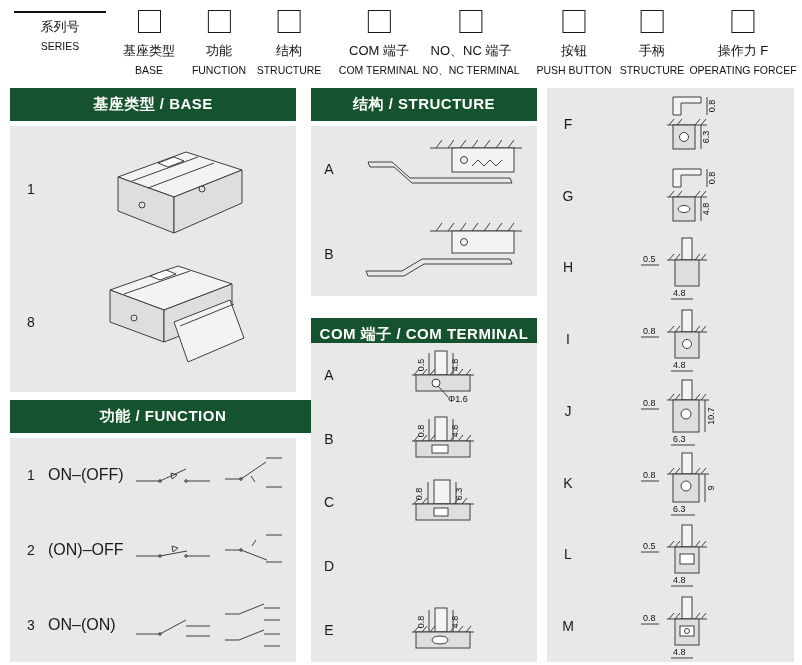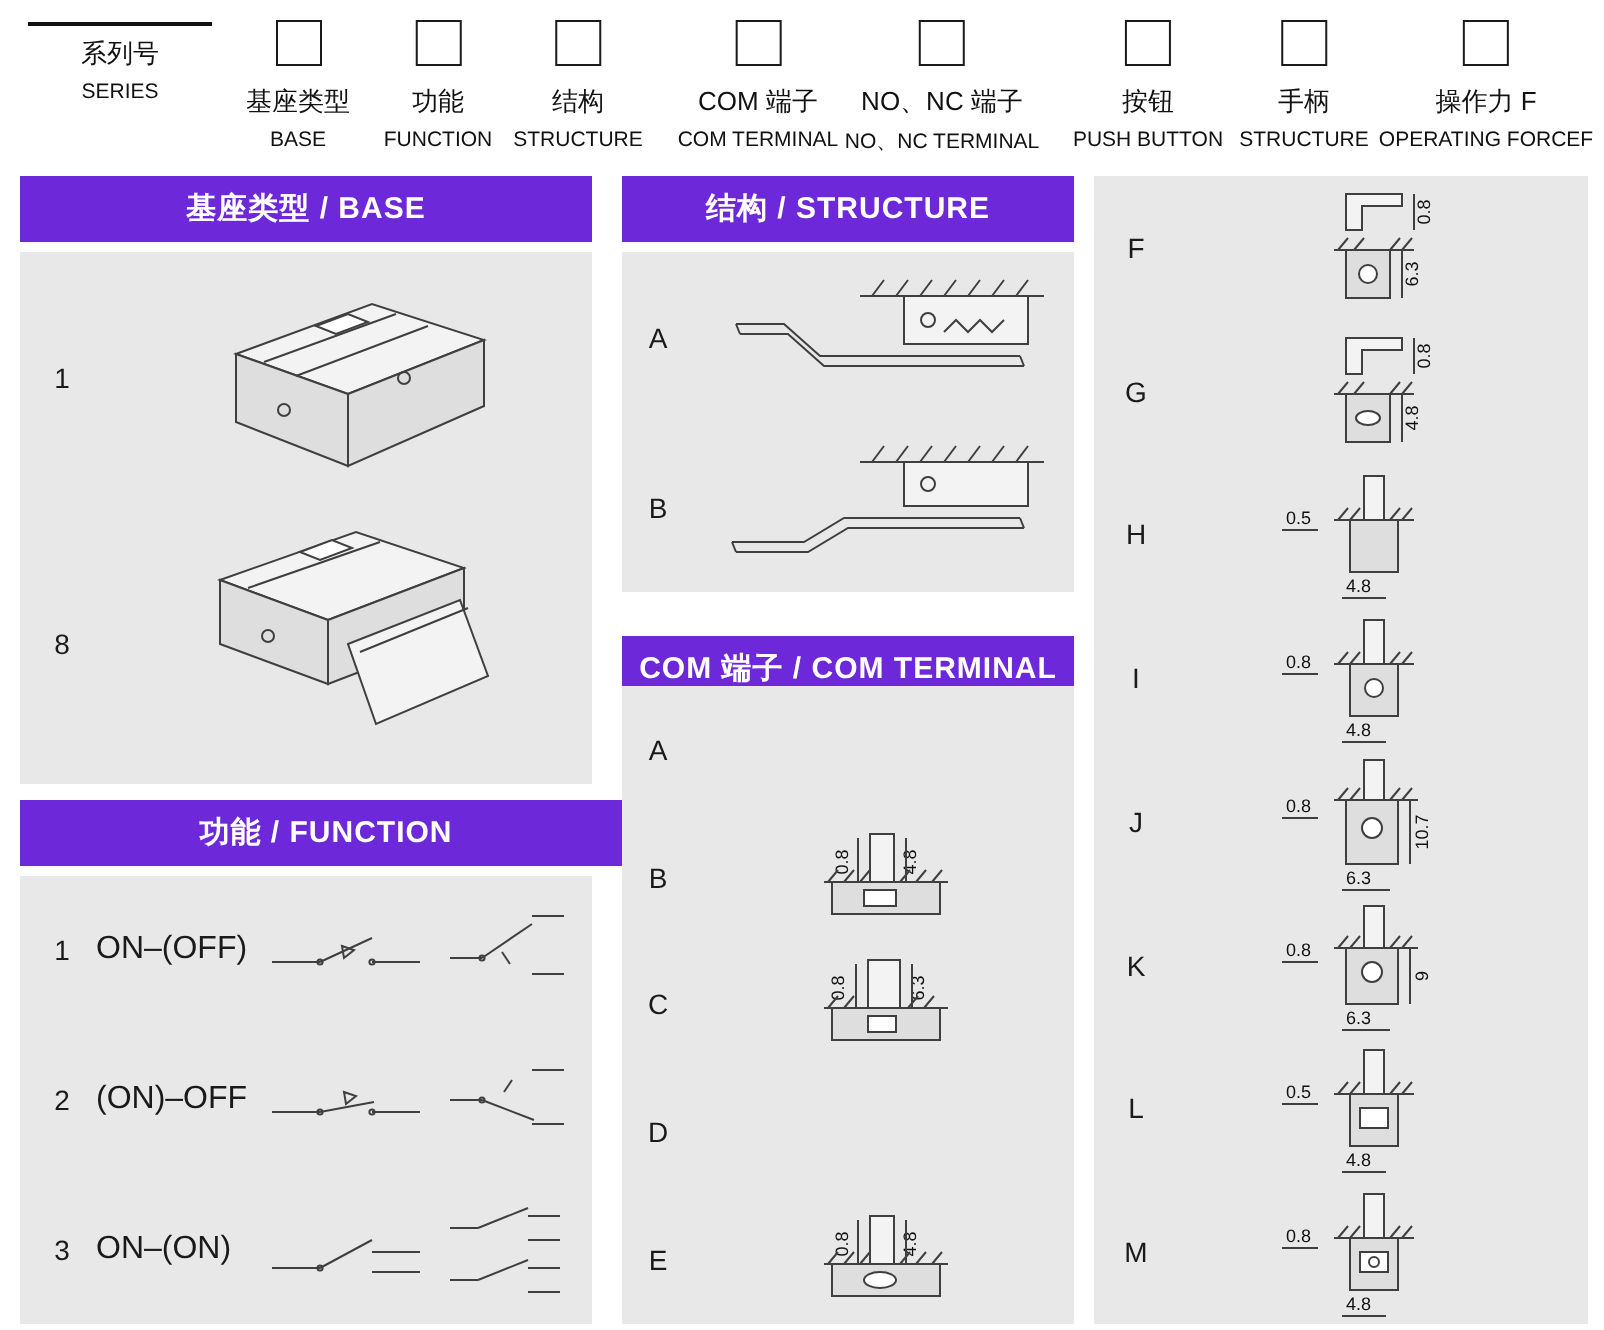--- a/index.html
+++ b/index.html
@@ -9,21 +9,21 @@
   }
   
   .series-block{position:absolute;left:14px;top:8px;width:92px;text-align:center}
   .series-code{font-size:23px;font-weight:bold;letter-spacing:.5px;text-align:left}
   .series-line{width:92px;height:2px;background:#111;margin:3px 0 5px}
   .hfield{position:absolute;top:10px;transform:translateX(-50%);text-align:center;white-space:nowrap}
   .checkbox{width:21px;height:21px;border:1.5px solid #1a1a1a;background:#fff;margin:0 auto 9px}
   .zh{font-size:13px;color:#111}
   .en{font-size:10.5px;color:#111;margin-top:4px}
   
-  .sec-header{position:absolute;height:33px;background:#6d28d9;color:#fff;font-weight:bold;
+  .sec-header{position:absolute;height:33px;background:#14532d;color:#fff;font-weight:bold;
     font-size:15px;display:flex;align-items:center;justify-content:center;letter-spacing:.5px}
   .panel{position:absolute;background:#e8e8e8;display:flex;flex-direction:column}
   .row{display:flex;align-items:center;flex:1}
   .code-cell{width:42px;text-align:center;font-size:14px;flex:0 0 auto}
   .draw-cell{flex:1;display:flex;align-items:flex-start;justify-content:center}
   .fn-label{width:86px;font-size:16px;flex:0 0 auto}
   .fn-row{padding:0 10px 0 4px}
   
   svg .st{stroke:#3f3f3f;stroke-width:1;fill:none}
   svg .fl{fill:#f3f3f3;stroke:#3f3f3f;stroke-width:1}
@@ -232,20 +232,35 @@
   </div>
 
   <div class="sec-header" style="left:311px;top:318px;width:226px">
     <span>COM 端子 / COM TERMINAL</span>
   </div>
 
   <div class="panel" style="left:311px;top:343px;width:226px;height:319px">
 
     <div class="row">
       <div class="code-cell" style="width:36px">A</div>
+      <div class="draw-cell">
+        <svg width="120" height="60" viewBox="0 0 120 60">
+          <text class="dt" transform="rotate(-90 42 20)" x="42" y="20" text-anchor="middle">0.5</text>
+          <text class="dt" transform="rotate(-90 76 20)" x="76" y="20" text-anchor="middle">4.8</text>
+          <line class="st" x1="47" y1="8" x2="47" y2="30"></line>
+          <line class="st" x1="71" y1="8" x2="71" y2="30"></line>
+          <rect class="fl" x="53" y="6" width="12" height="24"></rect>
+          <line class="st" x1="30" y1="30" x2="92" y2="30"></line>
+          <path class="st" d="M32,30 l5,-6 M40,30 l5,-6 M48,30 l5,-6 M68,30 l5,-6 M76,30 l5,-6 M84,30 l5,-6"></path>
+          <rect class="fl2" x="34" y="30" width="54" height="16"></rect>
+          <circle class="hl" cx="54" cy="38" r="4"></circle>
+          <line class="st" x1="56" y1="41" x2="66" y2="52"></line>
+          <text class="dt" x="66" y="57">Φ1.6</text>
+        </svg>
+      </div>
     </div>
 
     <div class="row">
       <div class="code-cell" style="width:36px">B</div>
       <div class="draw-cell">
         <svg width="120" height="52" viewBox="0 0 120 52">
           <text class="dt" transform="rotate(-90 42 18)" x="42" y="18" text-anchor="middle">0.8</text>
           <text class="dt" transform="rotate(-90 76 18)" x="76" y="18" text-anchor="middle">4.8</text>
           <line class="st" x1="47" y1="6" x2="47" y2="28"></line>
           <line class="st" x1="71" y1="6" x2="71" y2="28"></line>

